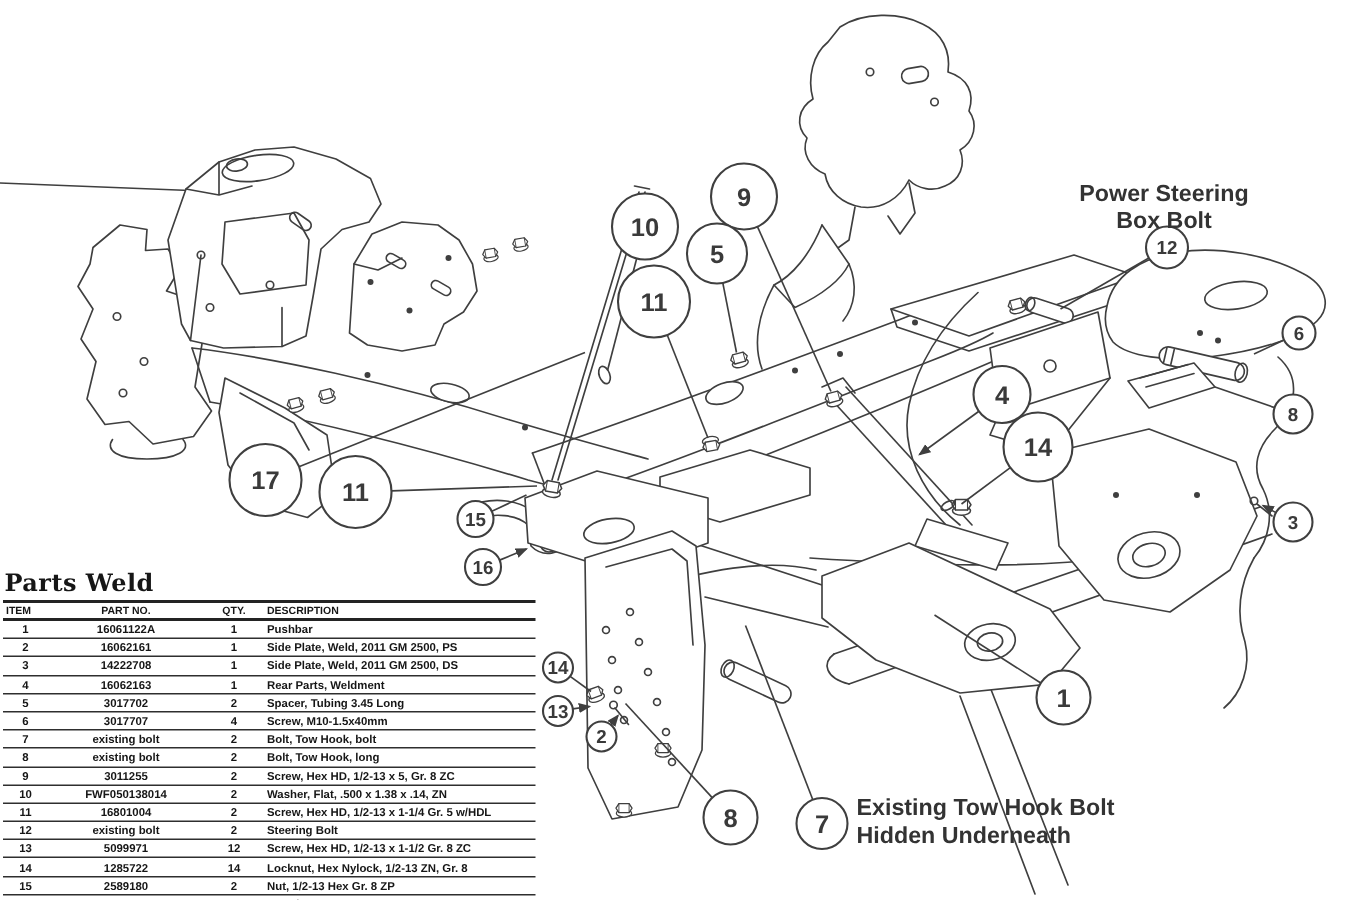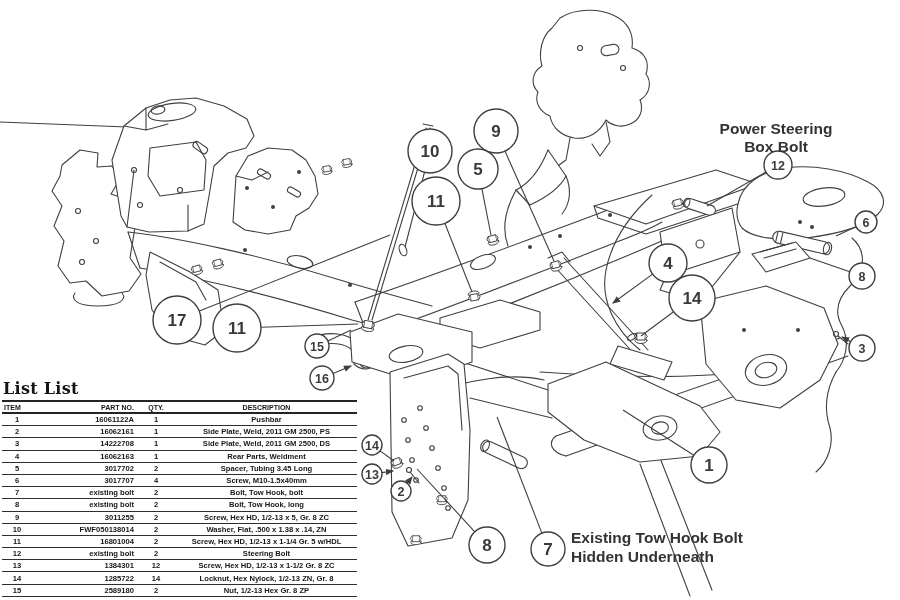--- a/index.html
+++ b/index.html
@@ -22,26 +22,26 @@
   #parts-title{margin:0 0 2px 1px;font:700 16px "DejaVu Serif","Liberation Serif",serif;
                color:#161616;letter-spacing:.3px;}
   #parts-table{border-collapse:collapse;width:355px;table-layout:fixed;
                font:600 7.6px "Liberation Sans",sans-serif;color:#161616;
                border-top:2.5px solid #232323;}
   #parts-table th{font-size:7px;font-weight:700;border-bottom:2px solid #232323;
                   padding:1.5px 2px;white-space:nowrap;overflow:hidden;}
   #parts-table td{border-bottom:1.2px solid #2e2e2e;padding:1.1px 2px;
                   white-space:nowrap;overflow:hidden;}
   .c0{width:26px;text-align:center;}
-  .c1{width:100px;text-align:right;}
+  .c1{width:100px;text-align:center;}
   .c2{width:36px;text-align:center;}
   .c3{text-align:left;}
   td.c1{font-weight:700;}
   th.c0{text-align:left;}
-  th.c3,td.c3{text-align:center;}
+  th.c3,td.c3{text-align:left;}
 </style>
 </head>
 <body>
 
 <div id="stage">
 
   <svg id="diagram" viewBox="0 0 900 600">
     <defs>
       <marker id="arw" markerWidth="9" markerHeight="8" refX="6.5" refY="3" orient="auto">
         <path d="M0,0 L7.5,3 L0,6 Z" fill="#3f3f3f"></path>
@@ -325,21 +325,21 @@
 
     <g>
       <text x="776" y="134" text-anchor="middle" class="ann">Power Steering</text>
       <text x="776" y="152" text-anchor="middle" class="ann">Box Bolt</text>
       <text x="571" y="543" class="ann">Existing Tow Hook Bolt</text>
       <text x="571" y="562" class="ann">Hidden Underneath</text>
     </g>
   </svg>
 
   <div id="parts-panel">
-    <h2 id="parts-title">List List</h2>
+    <h2 id="parts-title">Parts Weld</h2>
     <table id="parts-table">
       <thead>
         <tr>
             <th class="c0">ITEM</th>
             <th class="c1">PART NO.</th>
             <th class="c2">QTY.</th>
             <th class="c3">DESCRIPTION</th>
           </tr>
       </thead>
       <tbody>
@@ -410,21 +410,21 @@
             <td class="c3">Screw, Hex HD, 1/2-13 x 1-1/4 Gr. 5 w/HDL</td>
           </tr>
           <tr>
             <td class="c0">12</td>
             <td class="c1">existing bolt</td>
             <td class="c2">2</td>
             <td class="c3">Steering Bolt</td>
           </tr>
           <tr>
             <td class="c0">13</td>
-            <td class="c1">1384301</td>
+            <td class="c1">5099971</td>
             <td class="c2">12</td>
             <td class="c3">Screw, Hex HD, 1/2-13 x 1-1/2 Gr. 8 ZC</td>
           </tr>
           <tr>
             <td class="c0">14</td>
             <td class="c1">1285722</td>
             <td class="c2">14</td>
             <td class="c3">Locknut, Hex Nylock, 1/2-13 ZN, Gr. 8</td>
           </tr>
           <tr>

